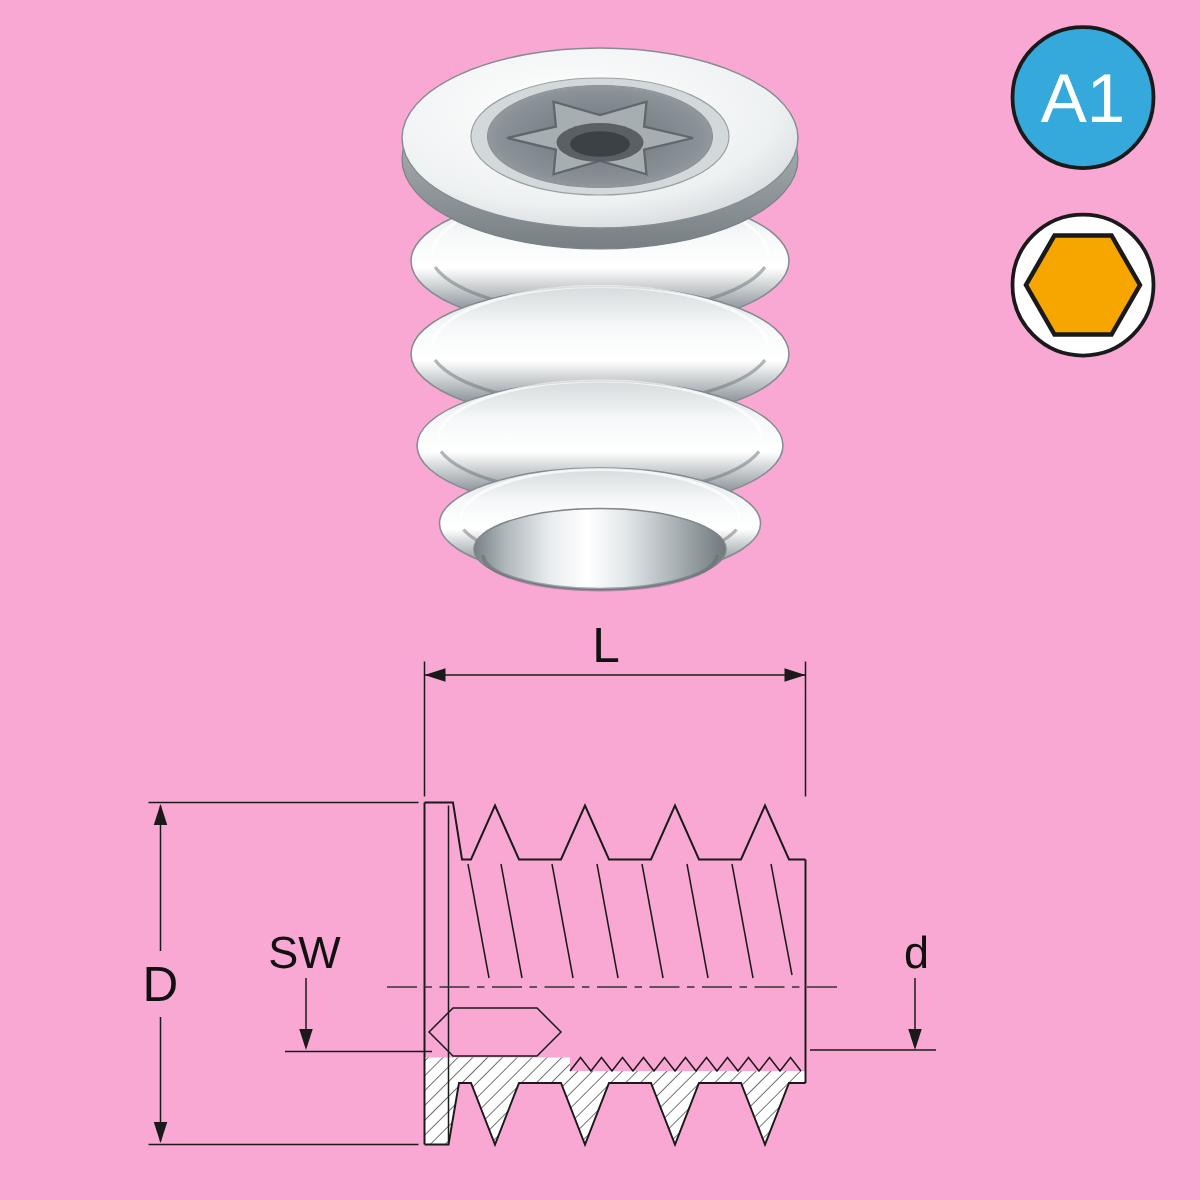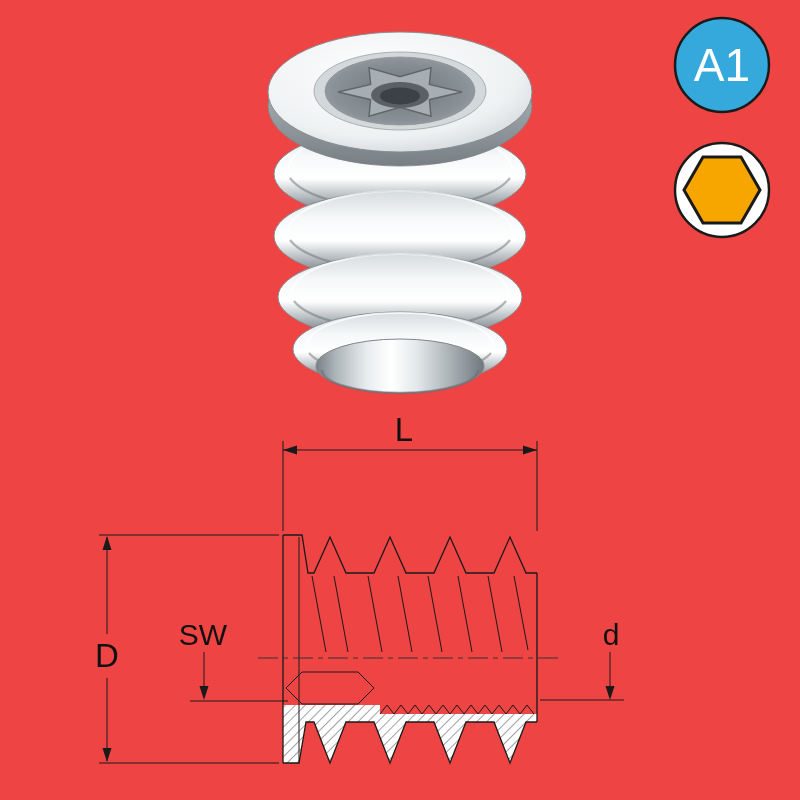--- a/index.html
+++ b/index.html
@@ -1,16 +1,16 @@
 <!DOCTYPE html>
 <html><head>
 <meta charset="utf-8">
 <style>
   html,body{margin:0;padding:0;background:#ffffff;}
-  .canvas{width:800px;height:800px;background:#ef4444;overflow:hidden;position:relative;}
+  .canvas{width:800px;height:800px;background:#f9a8d4;overflow:hidden;position:relative;}
   svg{display:block;}
   text{font-family:"Liberation Sans", sans-serif;fill:#111;}
   .dim-label{font-size:33px;}
   .dim-label-small{font-size:30px;}
   .badge-label{font-size:46px;font-weight:500;fill:#ffffff;}
   .outline{stroke:#1a1a1a;stroke-width:1.3;fill:none;}
   .thin{stroke:#1a1a1a;stroke-width:1;fill:none;}
   .dimline{stroke:#1a1a1a;stroke-width:1;fill:none;}
   .arrow{fill:#1a1a1a;stroke:none;}
 </style>

